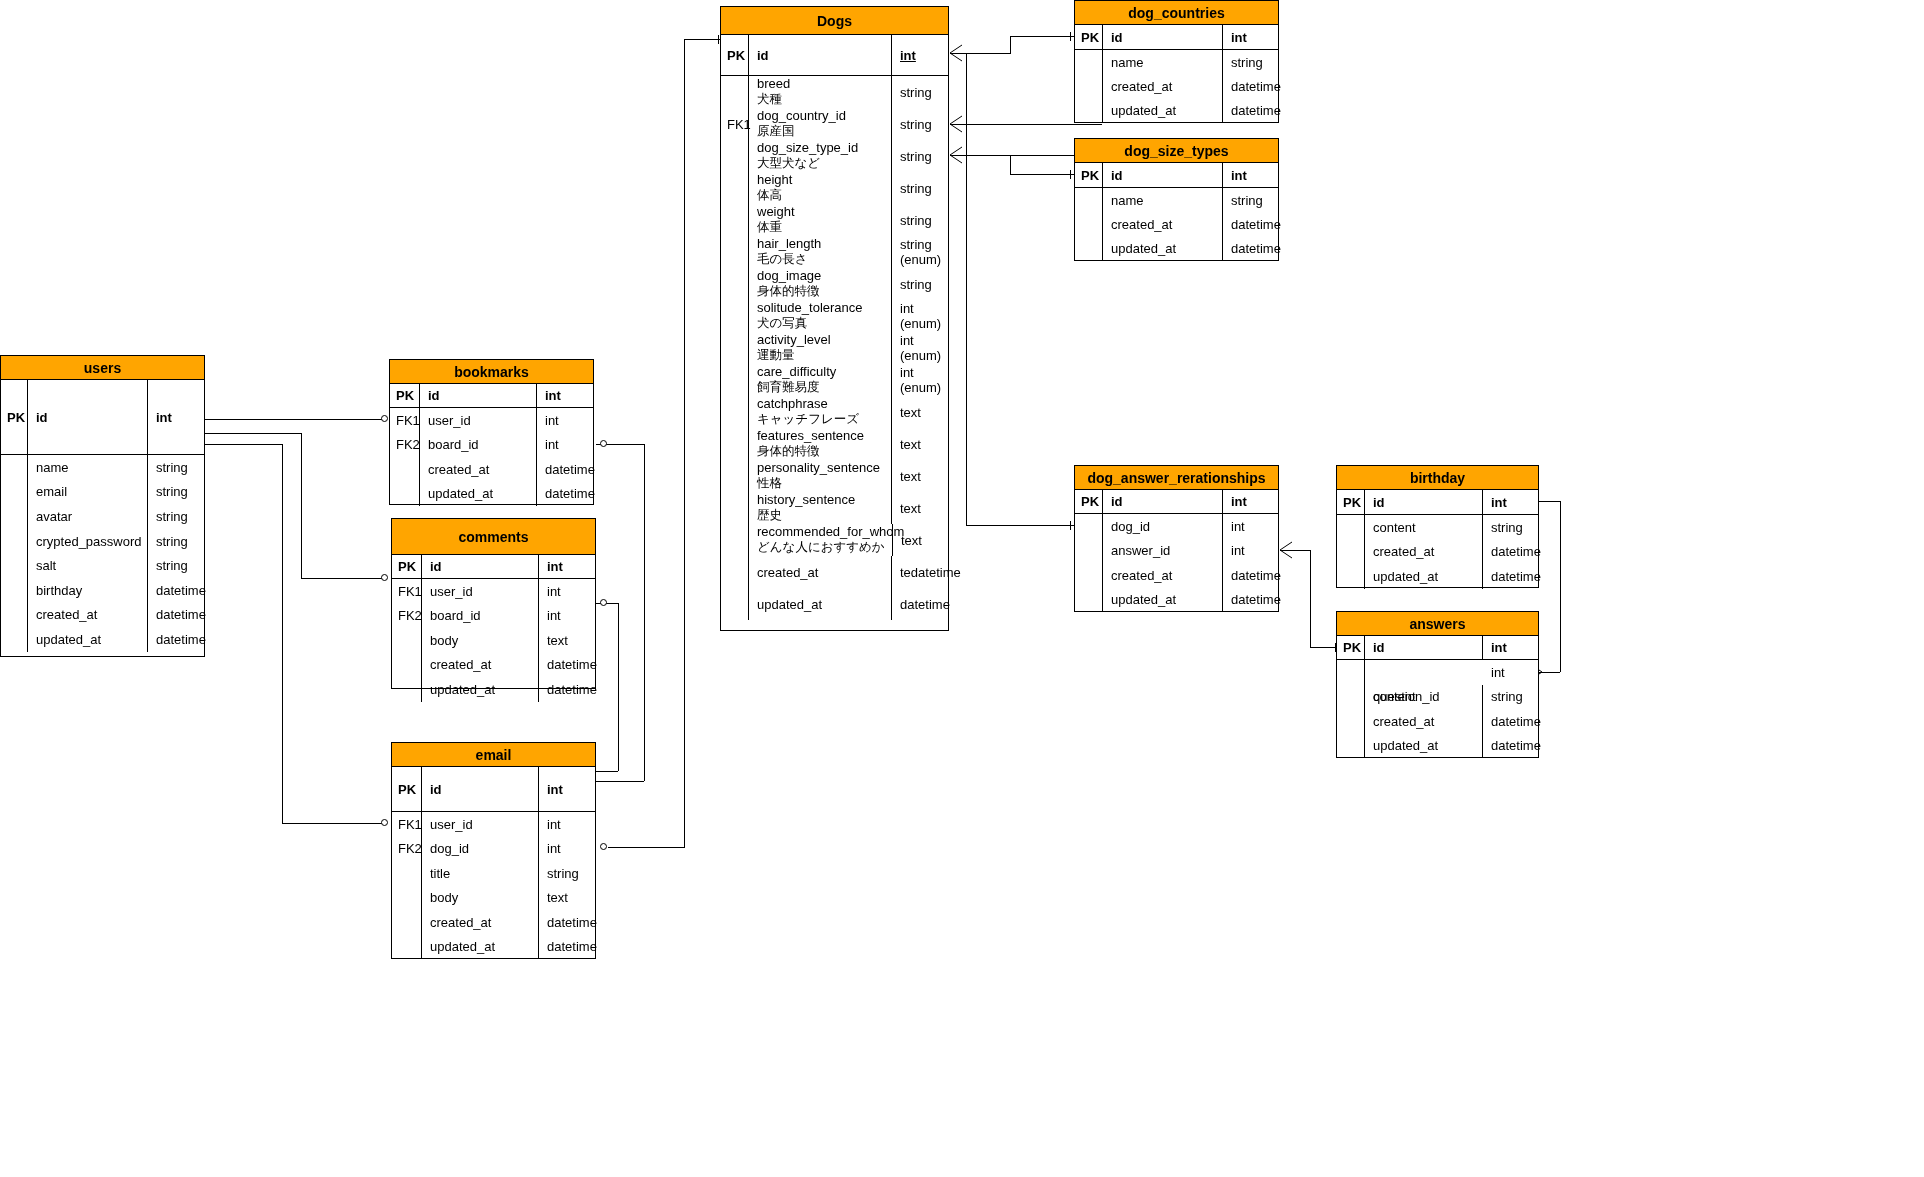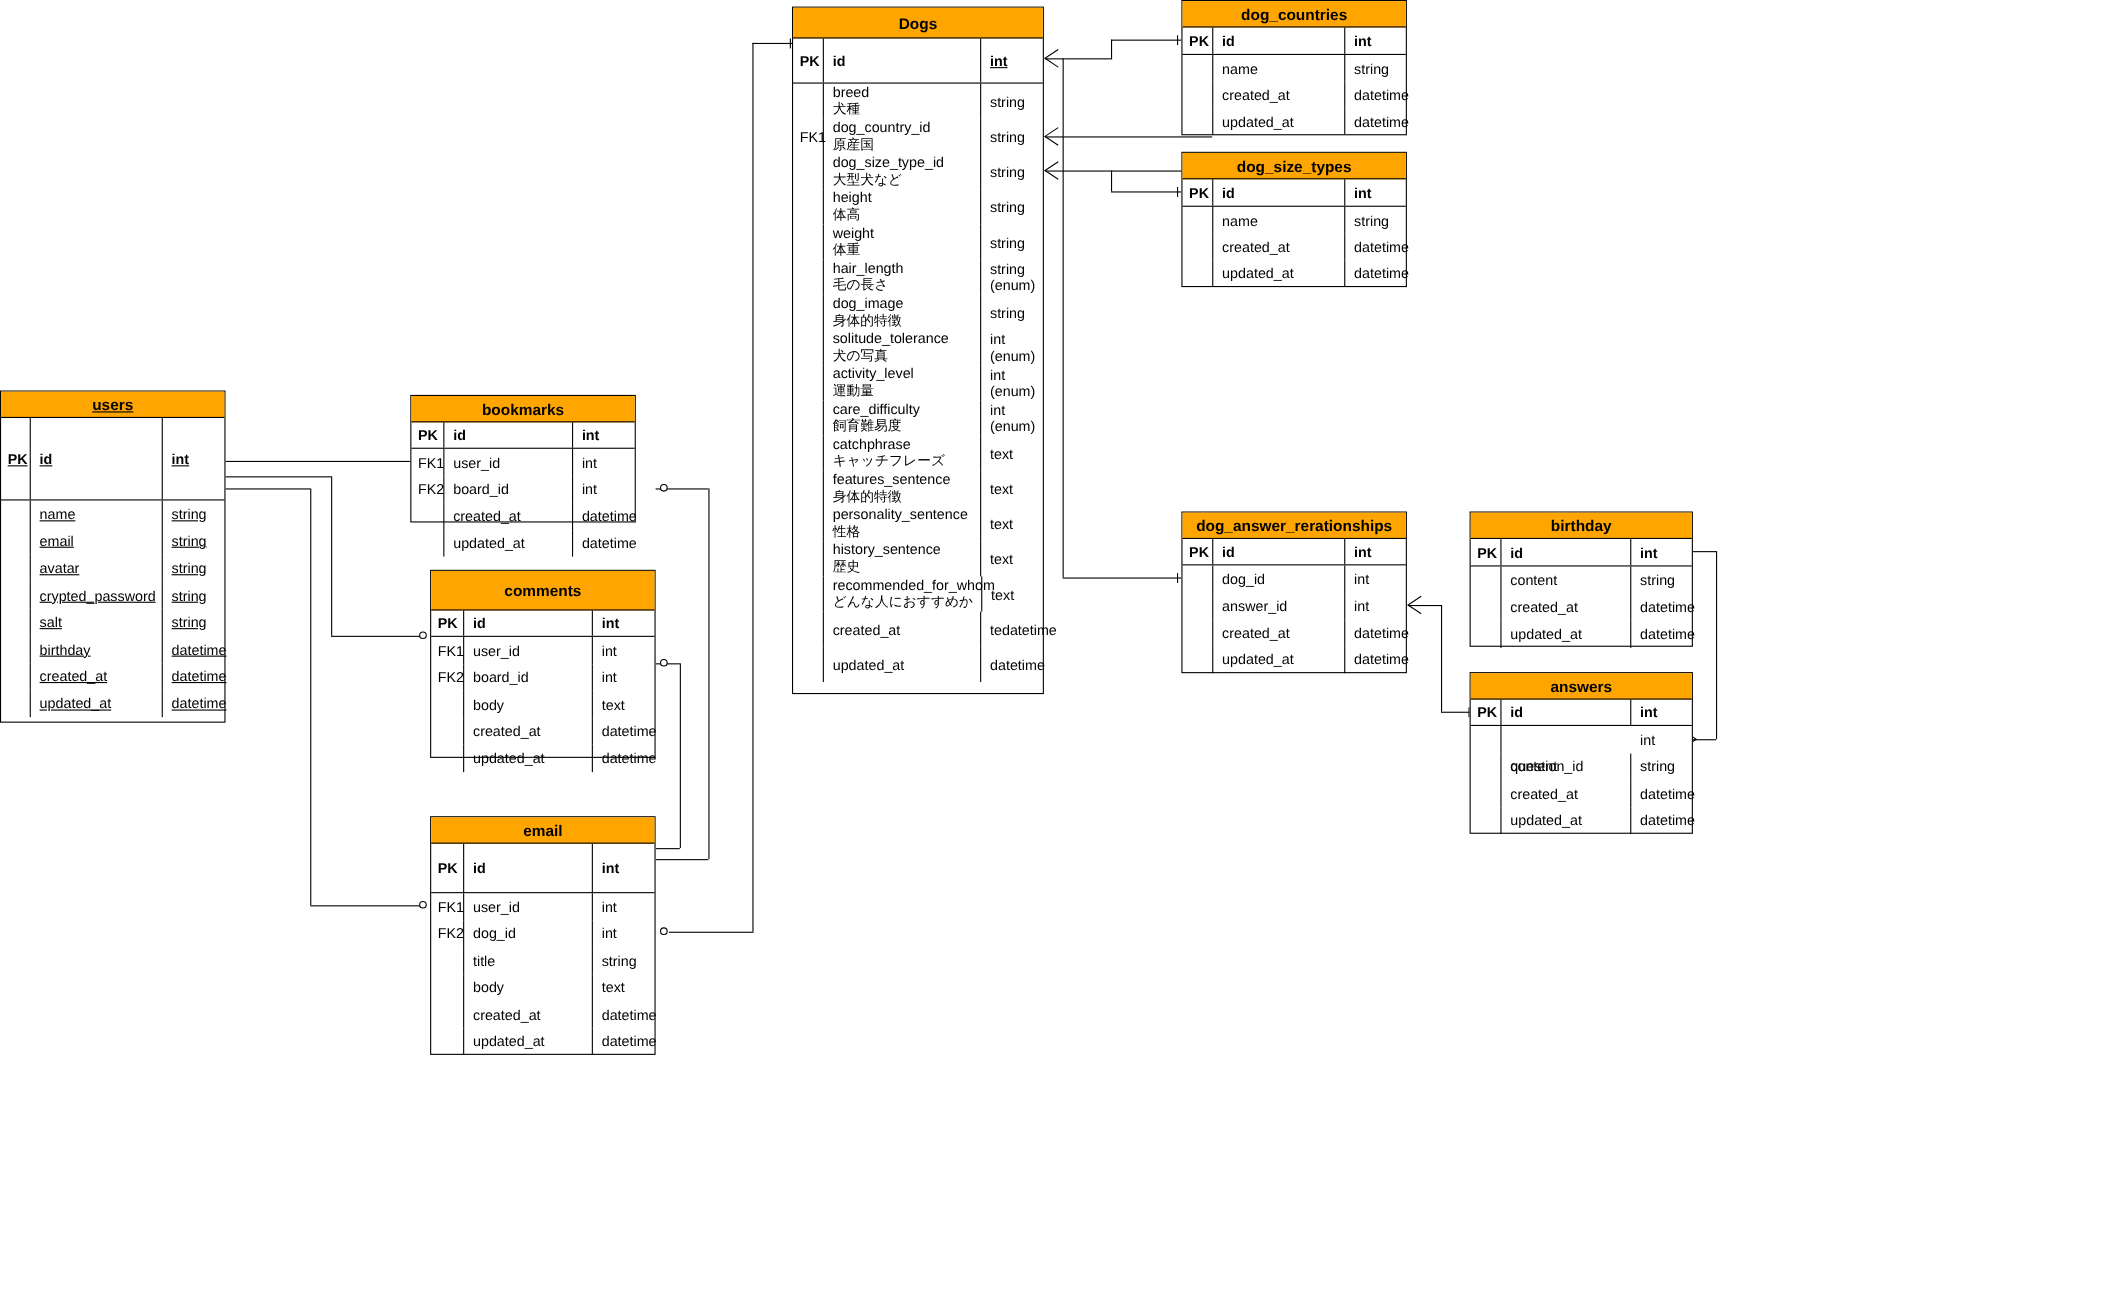--- a/index.html
+++ b/index.html
@@ -428,21 +428,21 @@
           <div class="c-name" style="width: 120px;">
             <span>updated_at</span>
           </div>
           <div class="c-type" style="width: 55px;">
             <span>datetime</span>
           </div>
         </div>
       </div>
   </div>
 
-  <div class="entity" style="left:0px; top:355px; width:205px; height:302px;text-decoration:underline;">
+  <div class="entity" style="left:0px; top:355px; width:205px; height:302px;">
     <div class="entity-title" style="height:24px;">users</div>
     <div class="pk-row" style="height:75px;">
       <div class="c-key" style="width:27px;">PK</div>
       <div class="c-name" style="width:120px;">id</div>
       <div class="c-type" style="width:56px;">int</div>
     </div>
     <div class="attr-block">
         <div class="attr-row" style="height: 24.6px;">
           <div class="c-key" style="width: 27px;"></div>
           <div class="c-name" style="width: 120px;">
@@ -511,21 +511,21 @@
           <div class="c-name" style="width: 120px;">
             <span>updated_at</span>
           </div>
           <div class="c-type" style="width: 56px;">
             <span>datetime</span>
           </div>
         </div>
       </div>
   </div>
 
-  <div class="entity" style="left:373px; top:359px; width:205px; height:116px;">
+  <div class="entity" style="left:389px; top:359px; width:205px; height:146px;">
     <div class="entity-title" style="height:24px;">bookmarks</div>
     <div class="pk-row" style="height:24px;">
       <div class="c-key" style="width:30px;">PK</div>
       <div class="c-name" style="width:117px;">id</div>
       <div class="c-type" style="width:56px;">int</div>
     </div>
     <div class="attr-block">
         <div class="attr-row" style="height: 24.5px;">
           <div class="c-key" style="width: 30px;">FK1</div>
           <div class="c-name" style="width: 117px;">

